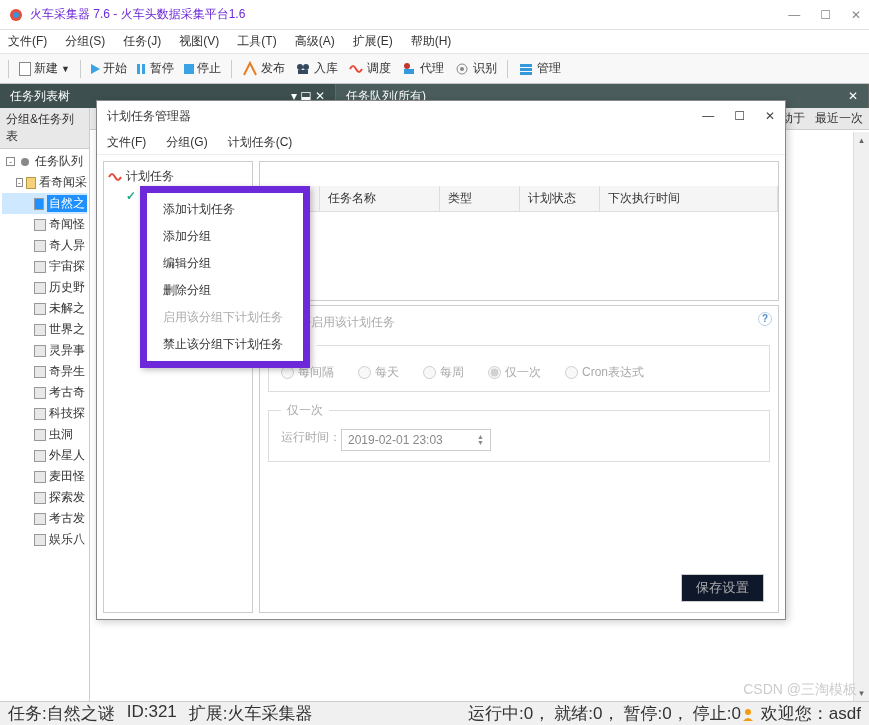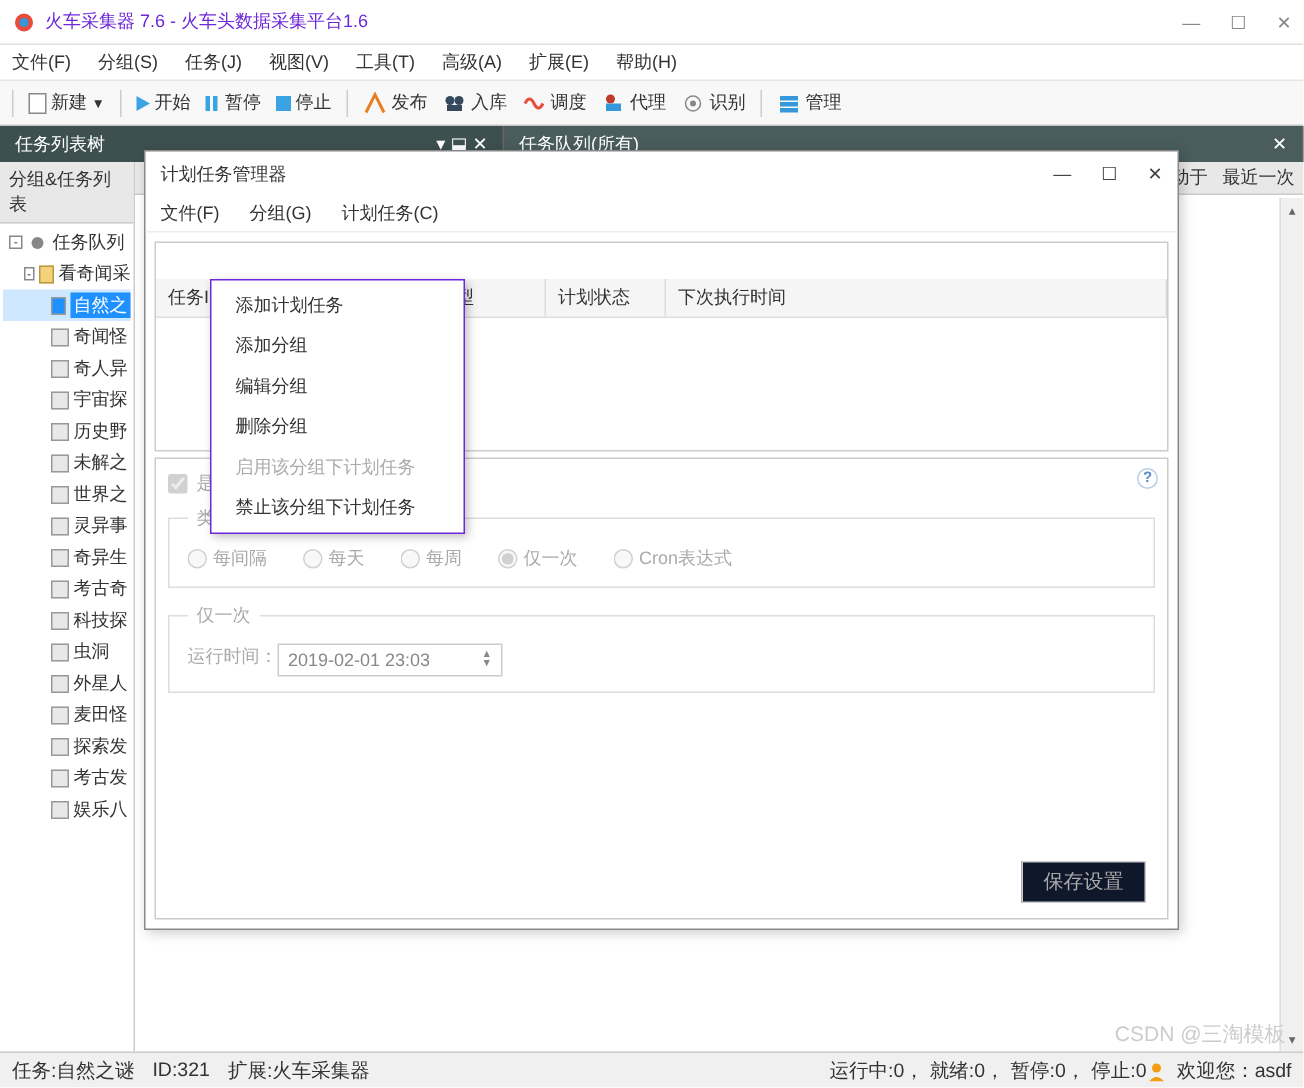--- a/index.html
+++ b/index.html
@@ -73,26 +73,26 @@
 .radio-row { display: flex; gap: 24px; align-items: center; }
 .radio-row label { display: flex; align-items: center; gap: 4px; color: #aaa; }
 .radio-row input { accent-color: #888; }
 .time-row { display: flex; align-items: flex-start; color: #aaa; }
 .time-input { border: 1px solid #ccc; padding: 3px 6px; width: 150px; color: #888; display: flex; justify-content: space-between; align-items: center;}
 .spinner { display: flex; flex-direction: column; font-size: 7px; line-height: 6px; }
 .help-icon { position: absolute; top: 6px; right: 6px; color: #5a8dc8; font-weight: bold; border: 1px solid #b8d0e8; border-radius: 50%; width: 14px; height: 14px; text-align: center; line-height: 12px; font-size: 10px; }
 .save-btn { position: absolute; bottom: 10px; right: 14px; padding: 4px 14px; border: 1px solid #ccc; background: #0f172a; color: #aaa; }
 
 
-.ctx-menu { position: absolute; left: 140px; top: 186px; width: 170px; background: #fff; border: 1px solid #6d28d9; box-shadow: 2px 2px 6px rgba(0,0,0,0.25); z-index: 200; padding: 3px 0; }
+.ctx-menu { position: absolute; left: 140px; top: 186px; width: 170px; background: #fff; border: 7px solid #6d28d9; box-shadow: 2px 2px 6px rgba(0,0,0,0.25); z-index: 200; padding: 3px 0; }
 .ctx-menu .mi { padding: 5px 16px; cursor: pointer; }
 .ctx-menu .mi.disabled { color: #aaa; }
 
 
-.statusbar { position: absolute; bottom: 0; left: 0; right: 0; height: 24px; background: #f0f0f0; border-top: 1px solid #ccc; display: flex; align-items: center; padding: 0 8px; font-size: 13px; }
+.statusbar { position: absolute; bottom: 0; left: 0; right: 0; height: 24px; background: #f0f0f0; border-top: 1px solid #ccc; display: flex; align-items: center; padding: 0 8px; font-size: 17px; }
 .statusbar .st-left { flex: 1; display: flex; gap: 12px; }
 .statusbar .st-center { display: flex; gap: 4px; }
 .statusbar .st-right { display: flex; align-items: center; gap: 6px; }
 
 
 .watermark { position: absolute; bottom: 26px; right: 12px; color: #ccc; font-size: 14px; z-index: 50;}
 
 
 .scroll-v { position: absolute; right: 0; top: 132px; bottom: 24px; width: 16px; background: #f0f0f0; border-left: 1px solid #ddd; }
 .scroll-v .arrow { height: 16px; text-align: center; font-size: 9px; line-height: 16px; color: #666;}
@@ -317,20 +317,32 @@
       <span>☐</span>
       <span>✕</span>
     </div>
   </div>
   <div class="dlg-menu">
     <span>文件(F)</span>
     <span>分组(G)</span>
     <span>计划任务(C)</span>
   </div>
   <div class="dlg-body">
+    <div class="dlg-left">
+      <div class="node">
+        <svg width="14" height="14">
+            <path d="M1 7 Q4 1 7 7 Q10 13 13 7" stroke="#e74c3c" fill="none" stroke-width="2"></path>
+          </svg>
+        <span>计划任务</span>
+      </div>
+      <div class="node child">
+        <span class="check">✓</span>
+        <span class="fa-node">fa</span>
+      </div>
+    </div>
     <div class="dlg-right">
       <div class="grid">
         <div class="grid-header">
           <div class="col c1">任务ID</div>
           <div class="col c2">任务名称</div>
           <div class="col c3">类型</div>
           <div class="col c4">计划状态</div>
           <div class="col c5">下次执行时间</div>
         </div>
       </div>

